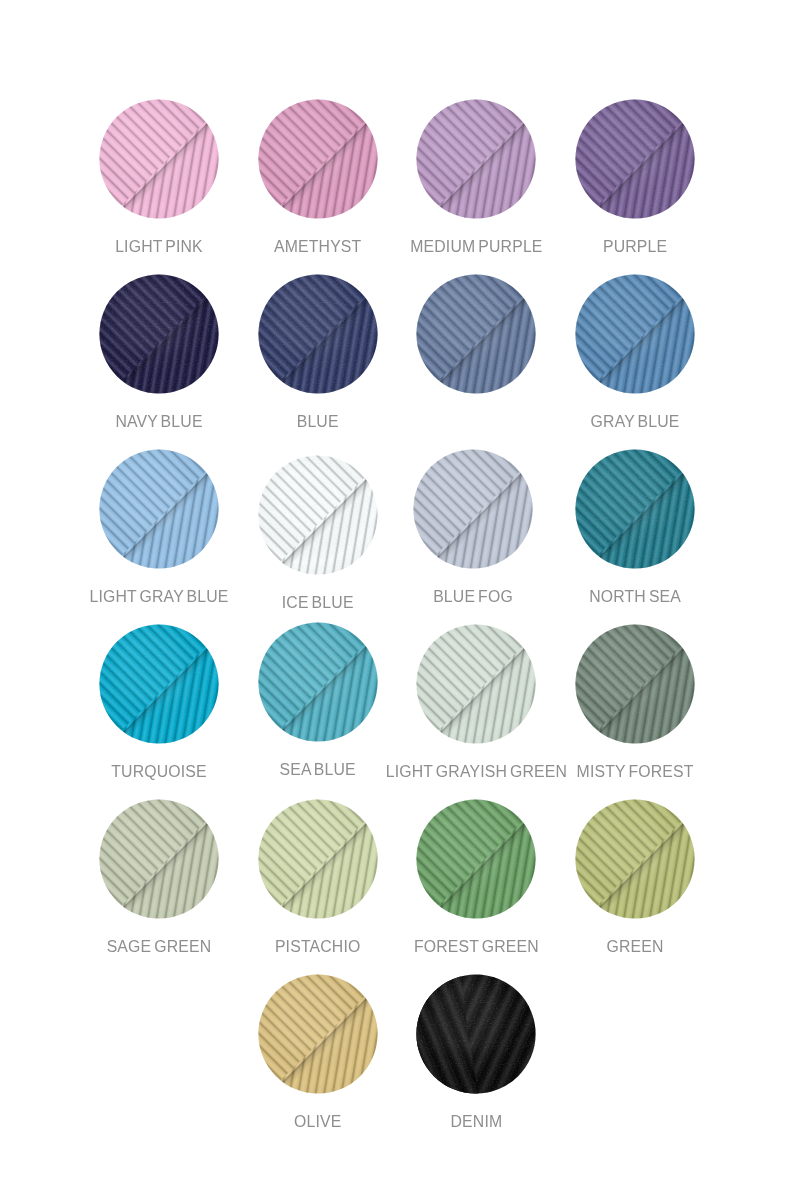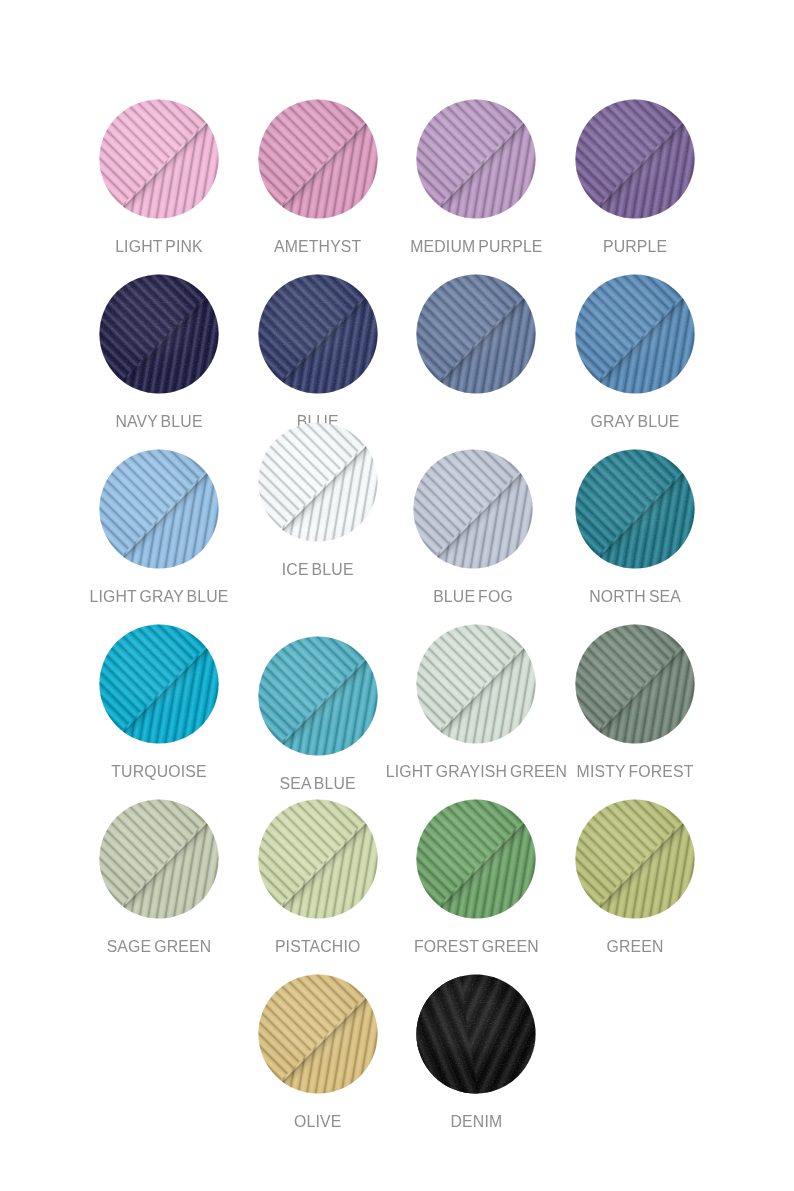--- a/index.html
+++ b/index.html
@@ -267,21 +267,21 @@
             <g clip-path="url(#cpUp)">
               <rect x="-80" y="-80" width="280" height="280" fill="url(#patUp)"></rect>
             </g>
             <rect x="0" y="0" width="120" height="120" filter="url(#fiber)" opacity="0.42"></rect>
             <rect x="0" y="0" width="120" height="120" fill="url(#vig)"></rect>
           </g>
         </svg>
       </div>
     <div class="lbl">LIGHT GRAY BLUE</div>
   </div>
-  <div class="swatch" style="left:317.7px;top:422px">
+  <div class="swatch" style="left:317.7px;top:455px">
     <div class="ballwrap">
         <svg width="120" height="120" viewBox="0 0 120 120">
           <g clip-path="url(#cpBall)">
             <rect x="0" y="0" width="120" height="120" fill="#f7fcfd"></rect>
             <g clip-path="url(#cpLo)">
               <rect x="-80" y="-80" width="280" height="280" fill="url(#patLo)"></rect>
               <g transform="rotate(-45 60 60)">
                 <rect x="-40" y="68.65" width="220" height="8" fill="url(#bsh)"></rect>
               </g>
             </g>
@@ -351,21 +351,21 @@
             <g clip-path="url(#cpUp)">
               <rect x="-80" y="-80" width="280" height="280" fill="url(#patUp)"></rect>
             </g>
             <rect x="0" y="0" width="120" height="120" filter="url(#fiber)" opacity="0.42"></rect>
             <rect x="0" y="0" width="120" height="120" fill="url(#vig)"></rect>
           </g>
         </svg>
       </div>
     <div class="lbl">TURQUOISE</div>
   </div>
-  <div class="swatch" style="left:317.7px;top:636px">
+  <div class="swatch" style="left:317.7px;top:622px">
     <div class="ballwrap">
         <svg width="120" height="120" viewBox="0 0 120 120">
           <g clip-path="url(#cpBall)">
             <rect x="0" y="0" width="120" height="120" fill="#4eb1c4"></rect>
             <g clip-path="url(#cpLo)">
               <rect x="-80" y="-80" width="280" height="280" fill="url(#patLo)"></rect>
               <g transform="rotate(-45 60 60)">
                 <rect x="-40" y="68.65" width="220" height="8" fill="url(#bsh)"></rect>
               </g>
             </g>

